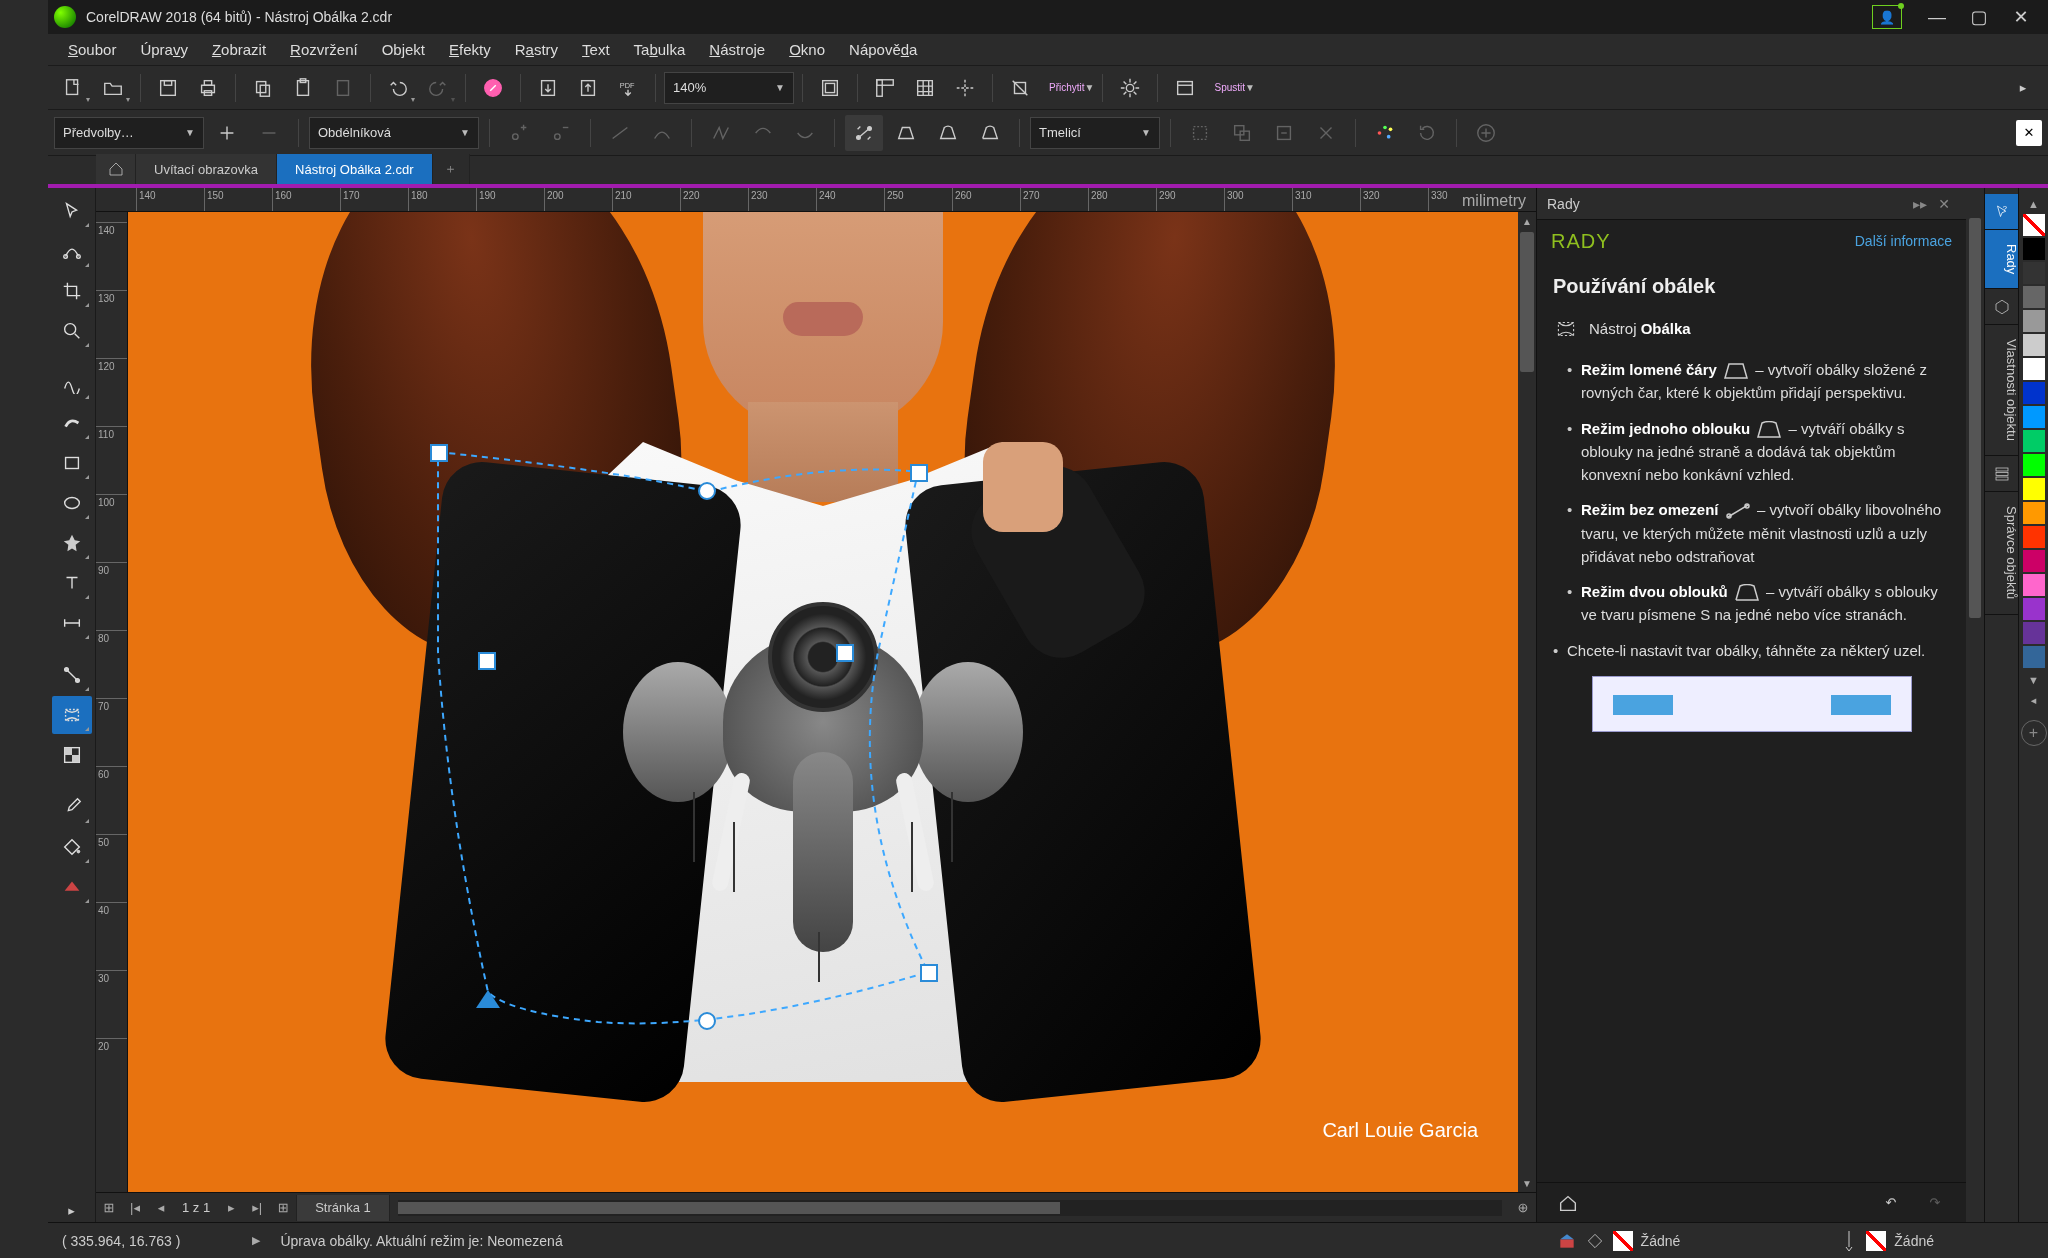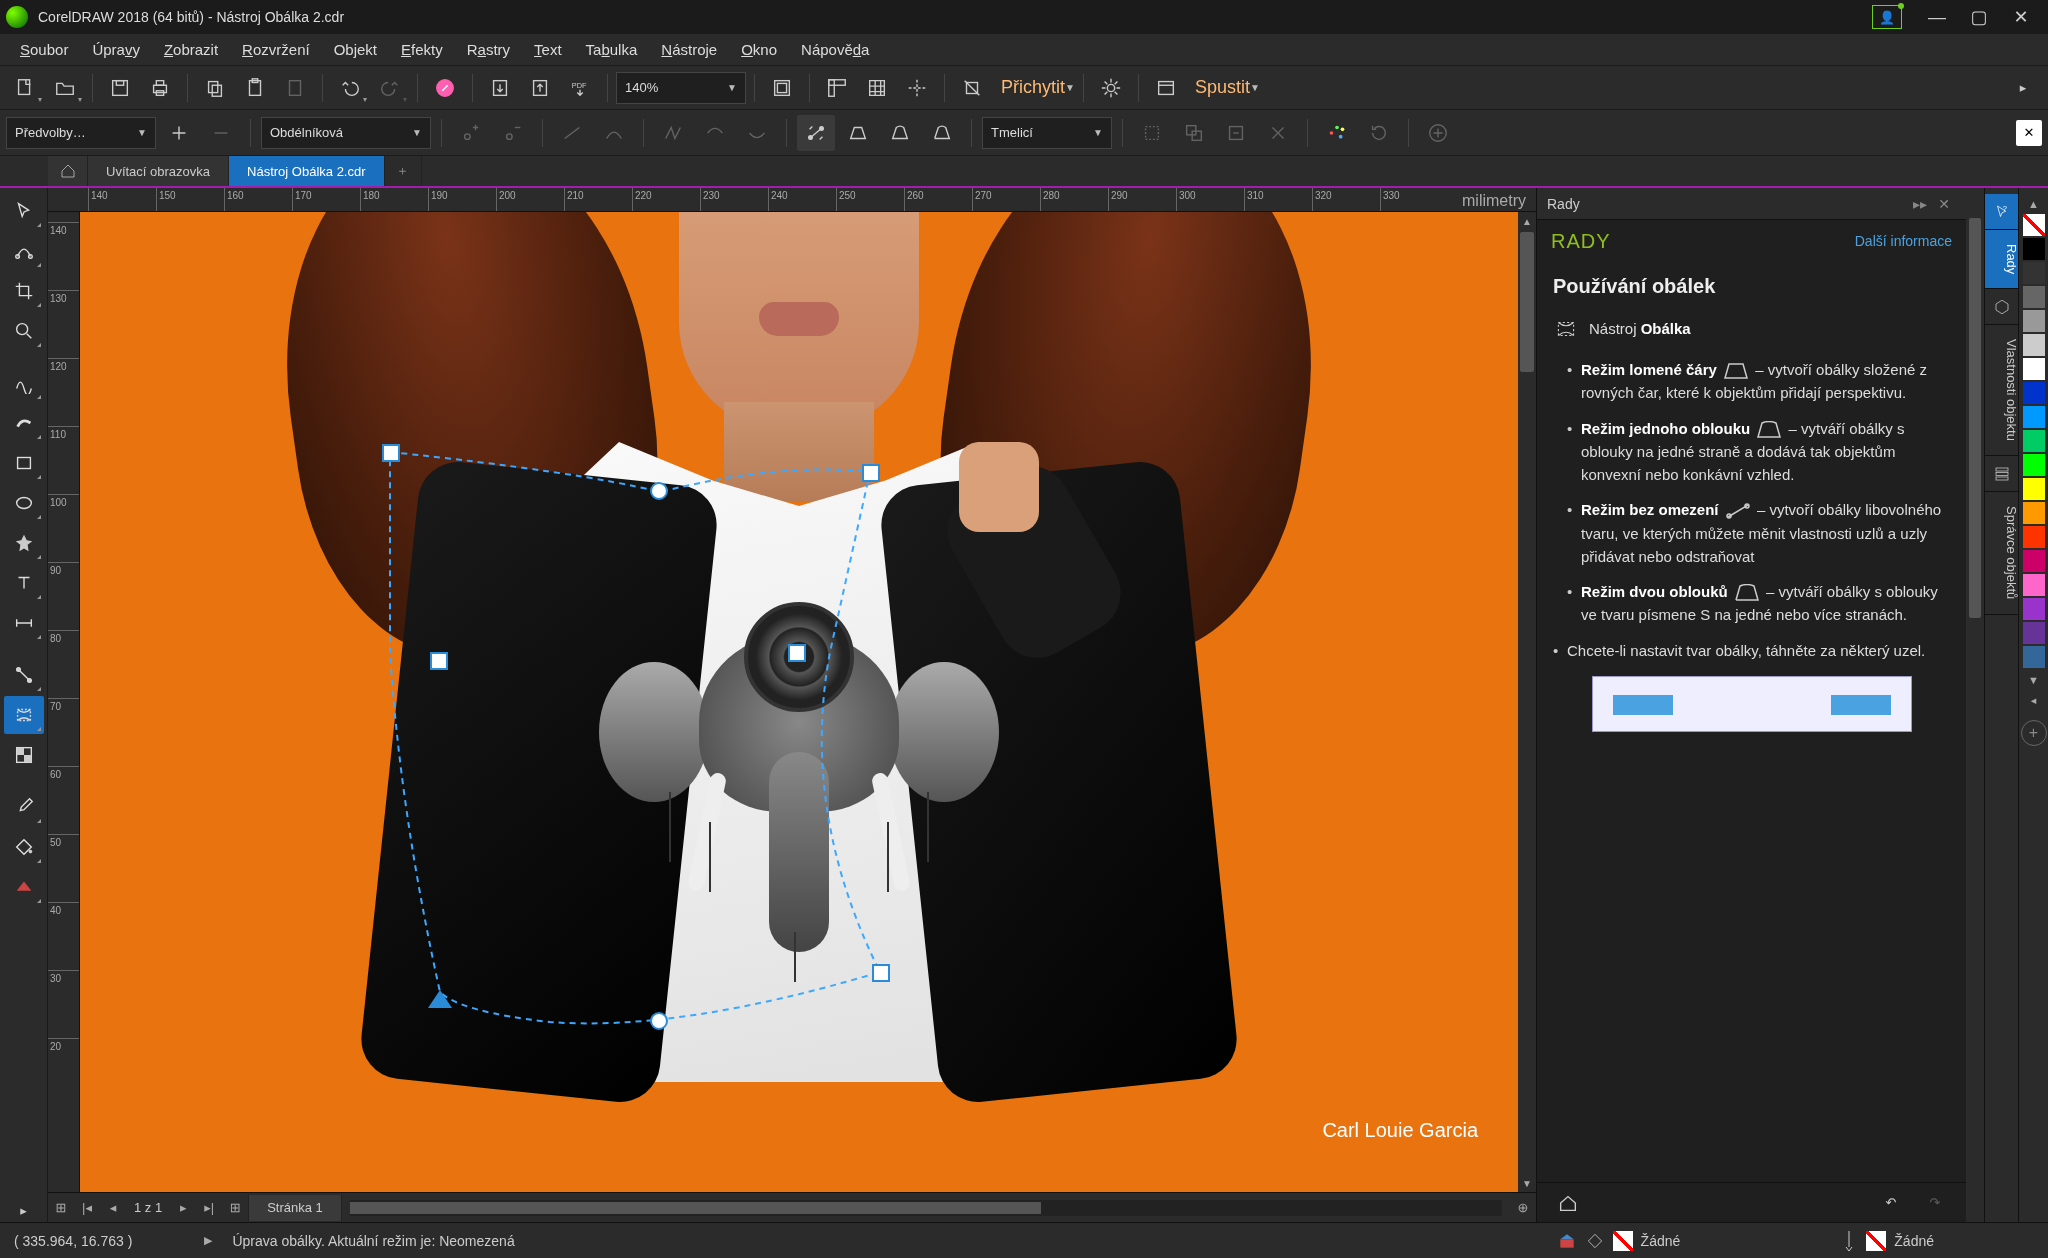--- a/index.html
+++ b/index.html
@@ -20,30 +20,30 @@
 .menubar .mi{padding:4px 10px;color:#ddd;font-size:15px}
 .menubar .mi u{text-decoration:underline}
 
 
 .toolbar{height:44px;background:#2b2b2b;display:flex;align-items:center;padding:0 6px;gap:2px;border-bottom:1px solid #1a1a1a}
 .tb-btn{width:38px;height:36px;display:flex;align-items:center;justify-content:center;color:#ccc;border-radius:2px;position:relative}
 .tb-btn.disabled{opacity:.35}
 .tb-sep{width:1px;height:28px;background:#444;margin:0 6px}
 .tb-drop{display:flex;align-items:center;height:32px;background:#1f1f1f;border:1px solid #444;padding:0 8px;gap:6px;color:#ddd}
 .tb-drop .caret{font-size:10px;color:#bbb}
-.tb-text{padding:0 8px;color:#fdba74;font-size:18px}
+.tb-text{padding:0 8px;color:#f0abfc;font-size:10px}
 .tb-btn svg{width:22px;height:22px;stroke:#ccc;fill:none;stroke-width:1.5}
 .tb-btn.pink svg{stroke:#ff5fb0;fill:#ff5fb0}
 .tb-btn .mini-caret{position:absolute;right:2px;bottom:2px;font-size:8px;color:#999}
 
 
 .propbar{height:46px;background:#2b2b2b;display:flex;align-items:center;padding:0 6px;gap:4px;border-bottom:1px solid #1a1a1a}
 
 
-.doctabs{height:32px;background:#2b2b2b;display:flex;align-items:flex-end;padding-left:48px;border-bottom:2px solid #a21caf}
+.doctabs{height:32px;background:#2b2b2b;display:flex;align-items:flex-end;padding-left:48px;border-bottom:4px solid #a21caf}
 .doctab{height:30px;padding:0 18px;display:flex;align-items:center;background:#333;color:#ccc;border-right:1px solid #222;font-size:13px}
 .doctab.home{width:40px;padding:0;justify-content:center;background:#333}
 .doctab.active{background:#1b6fbf;color:#fff}
 .doctab.add{width:32px;justify-content:center;color:#888;background:#2b2b2b}
 
 
 .main{flex:1;display:flex;min-height:0}
 .toolbox{width:48px;background:#2b2b2b;display:flex;flex-direction:column;align-items:center;padding-top:4px;gap:2px;border-right:1px solid #1a1a1a}
 .tool{width:40px;height:38px;display:flex;align-items:center;justify-content:center;border-radius:2px;position:relative}
 .tool.active{background:#1b6fbf}
@@ -149,21 +149,21 @@
 .status .sw-none{width:20px;height:20px;background:#fff;position:relative}
 .status .sw-none::after{content:"";position:absolute;inset:0;background:linear-gradient(45deg,transparent 44%,red 44%,red 56%,transparent 56%)}
 .status .spacer{flex:1}
 .status .play{font-size:11px;color:#aaa}
 
 
 </style>
 </head>
 <body>
 
-<div class="app" style="transform: scale(1);">
+<div class="app" style="transform: scale(1); padding-left: 48px;">
 
   <div class="titlebar">
     <div class="logo"></div>
     <div class="title">CorelDRAW 2018 (64 bitů) - Nástroj Obálka 2.cdr</div>
     <div class="spacer"></div>
     <div class="signin">👤</div>
     <div class="winbtn">—</div>
     <div class="winbtn">▢</div>
     <div class="winbtn">✕</div>
   </div>

